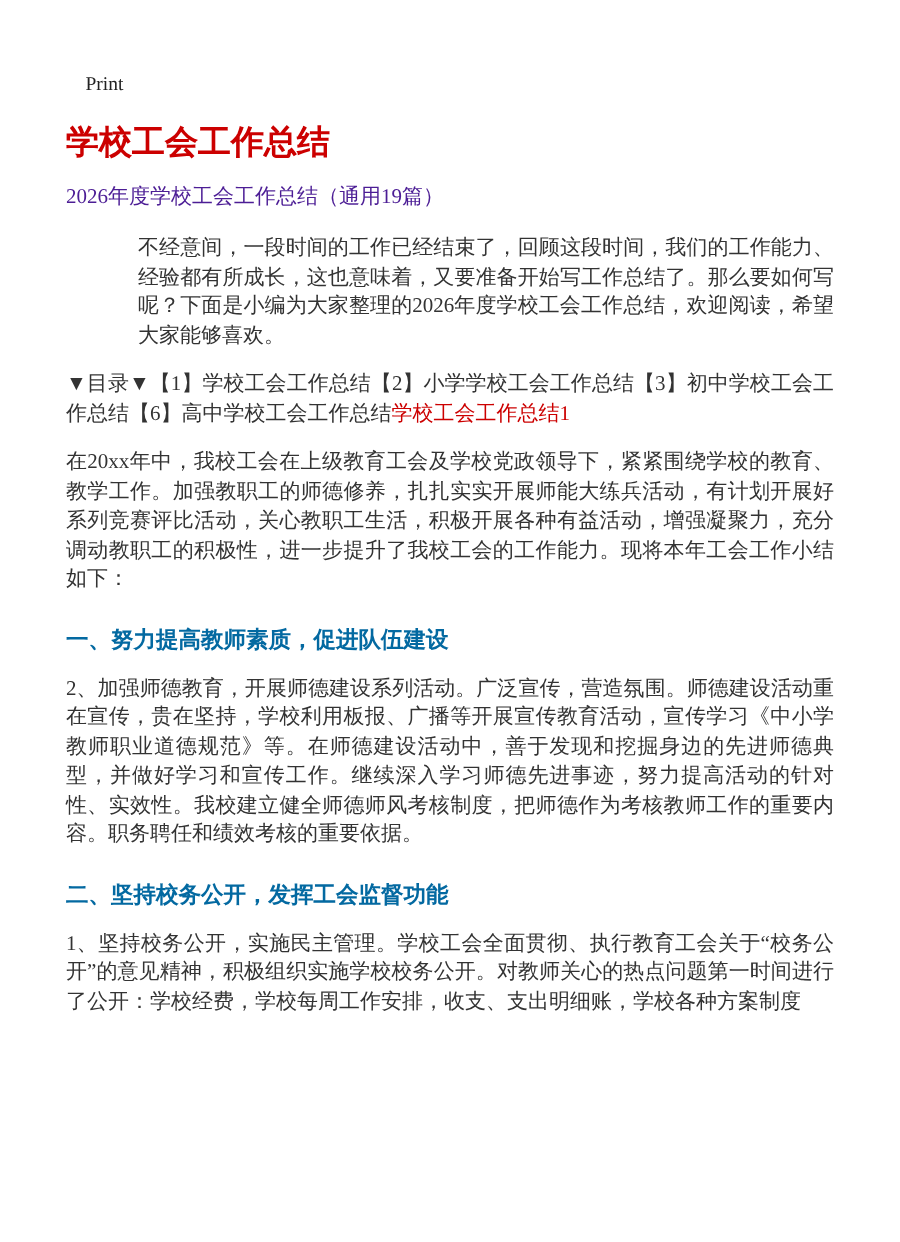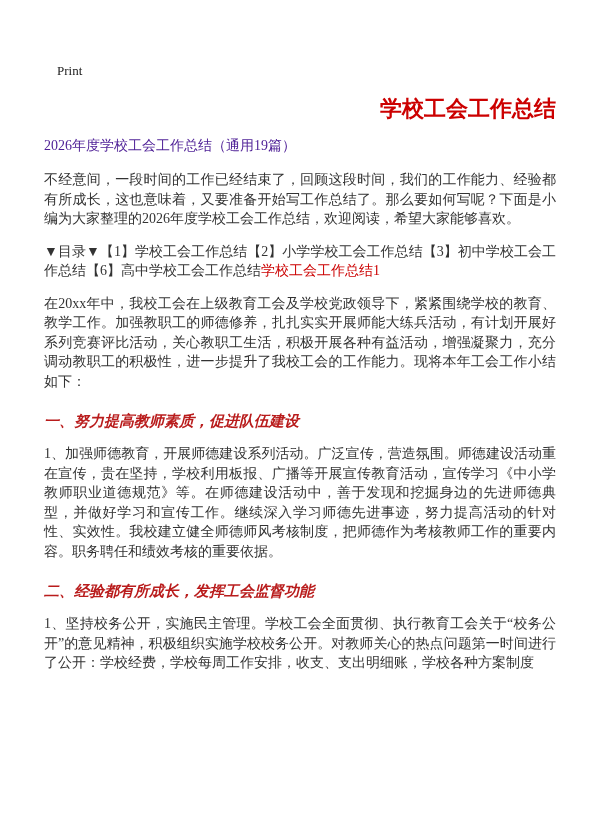--- a/index.html
+++ b/index.html
@@ -11,30 +11,30 @@
     position: relative;
     width: 600px;
     min-height: 828px;
     background: #ffffff;
     box-sizing: border-box;
     font-family: "Liberation Serif", "DejaVu Serif", serif;
     color: var(--body-text, #333333);
     overflow: hidden;
   }
   .print-label {
-    padding: 63px 0 0 57px;
+    padding: 48px 0 0 57px;
     font-size: 13px;
     line-height: 15px;
     color: #222222;
     cursor: pointer;
     display: inline-block;
   }
   .doc-title {
     margin: 16px 44px 0 44px;
-    text-align: right;
+    text-align: left;
     font-size: 22px;
     line-height: 28px;
     font-weight: bold;
     color: var(--accent, #cc0000);
   }
   .content {
     padding: 0 44px;
   }
   .subtitle {
     margin: 13px 0 0 0;
@@ -45,32 +45,32 @@
   p.body {
     margin: 13px 0;
     font-size: 14px;
     line-height: 19.5px;
     text-align: justify;
     text-justify: inter-ideograph;
     color: var(--body-text, #333333);
   }
   p.body.first {
     margin-top: 15px;
+    margin-left: 48px;
   }
   .toc-current {
     font-weight: normal;
     color: var(--accent, #cc0000);
   }
   h2.section-heading {
     margin: 20px 0 12px 0;
     font-size: 15px;
     line-height: 20px;
     font-weight: bold;
-    color: #b91c1c;
-    font-style: italic;
+    color: #0369a1;
   }
   p.body.last {
     margin-bottom: 28px;
   }
 </style>
 </head>
 <body>
 
 <div class="page">
 
@@ -84,21 +84,21 @@
 
     <p class="body first">不经意间，一段时间的工作已经结束了，回顾这段时间，我们的工作能力、经验都有所成长，这也意味着，又要准备开始写工作总结了。那么要如何写呢？下面是小编为大家整理的2026年度学校工会工作总结，欢迎阅读，希望大家能够喜欢。</p>
 
     <p class="body"><span>▼目录▼【1】学校工会工作总结【2】小学学校工会工作总结【3】初中学校工会工作总结【6】高中学校工会工作总结</span><span class="toc-current">学校工会工作总结1</span></p>
 
     <p class="body">在20xx年中，我校工会在上级教育工会及学校党政领导下，紧紧围绕学校的教育、教学工作。加强教职工的师德修养，扎扎实实开展师能大练兵活动，有计划开展好系列竞赛评比活动，关心教职工生活，积极开展各种有益活动，增强凝聚力，充分调动教职工的积极性，进一步提升了我校工会的工作能力。现将本年工会工作小结如下：</p>
 
     <h2 class="section-heading">一、努力提高教师素质，促进队伍建设</h2>
 
 
-    <p class="body">1、加强师德教育，开展师德建设系列活动。广泛宣传，营造氛围。师德建设活动重在宣传，贵在坚持，学校利用板报、广播等开展宣传教育活动，宣传学习《中小学教师职业道德规范》等。在师德建设活动中，善于发现和挖掘身边的先进师德典型，并做好学习和宣传工作。继续深入学习师德先进事迹，努力提高活动的针对性、实效性。我校建立健全师德师风考核制度，把师德作为考核教师工作的重要内容。职务聘任和绩效考核的重要依据。</p>
+    <p class="body">2、加强师德教育，开展师德建设系列活动。广泛宣传，营造氛围。师德建设活动重在宣传，贵在坚持，学校利用板报、广播等开展宣传教育活动，宣传学习《中小学教师职业道德规范》等。在师德建设活动中，善于发现和挖掘身边的先进师德典型，并做好学习和宣传工作。继续深入学习师德先进事迹，努力提高活动的针对性、实效性。我校建立健全师德师风考核制度，把师德作为考核教师工作的重要内容。职务聘任和绩效考核的重要依据。</p>
 
 
-    <h2 class="section-heading">二、经验都有所成长，发挥工会监督功能</h2>
+    <h2 class="section-heading">二、坚持校务公开，发挥工会监督功能</h2>
 
     <p class="body last">1、坚持校务公开，实施民主管理。学校工会全面贯彻、执行教育工会关于“校务公开”的意见精神，积极组织实施学校校务公开。对教师关心的热点问题第一时间进行了公开：学校经费，学校每周工作安排，收支、支出明细账，学校各种方案制度</p>
 
   </div>
 </div>
 
 </body></html>

